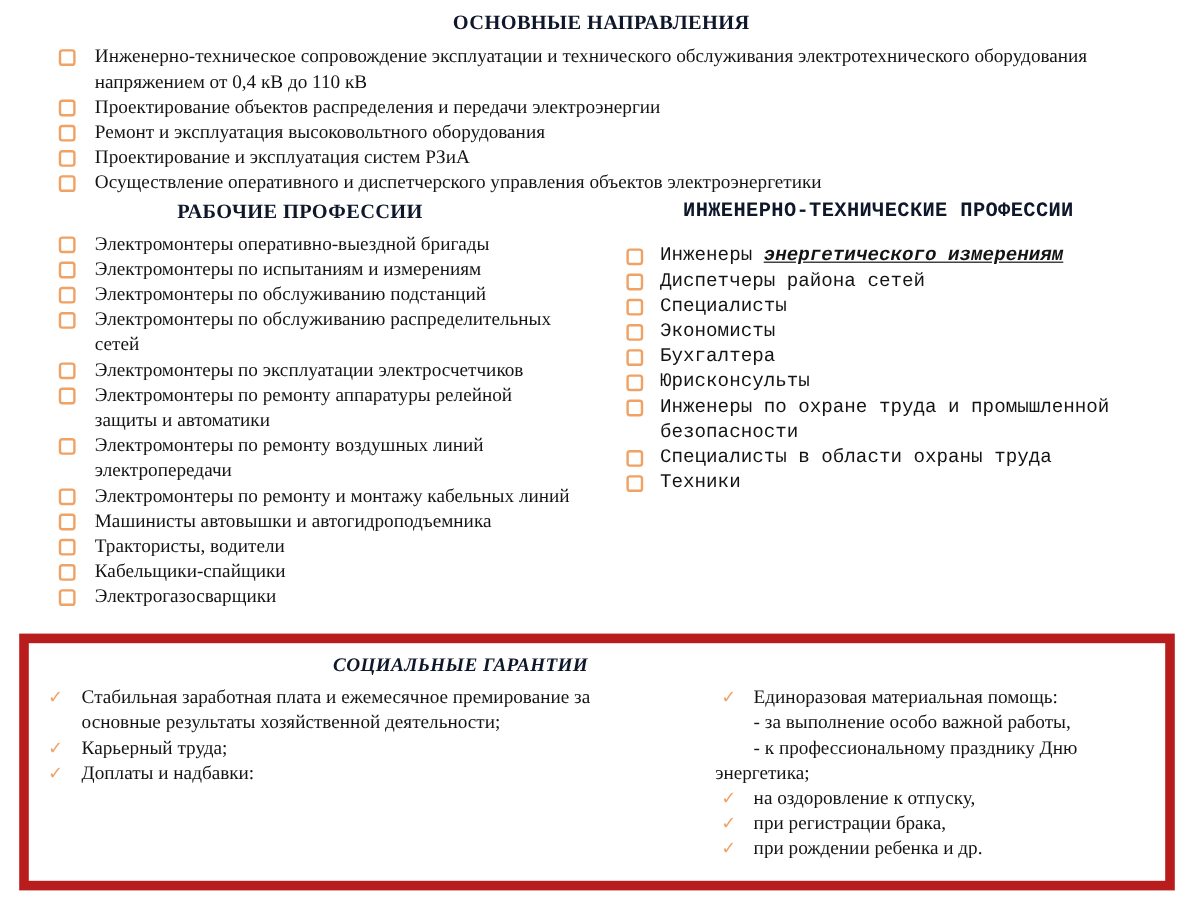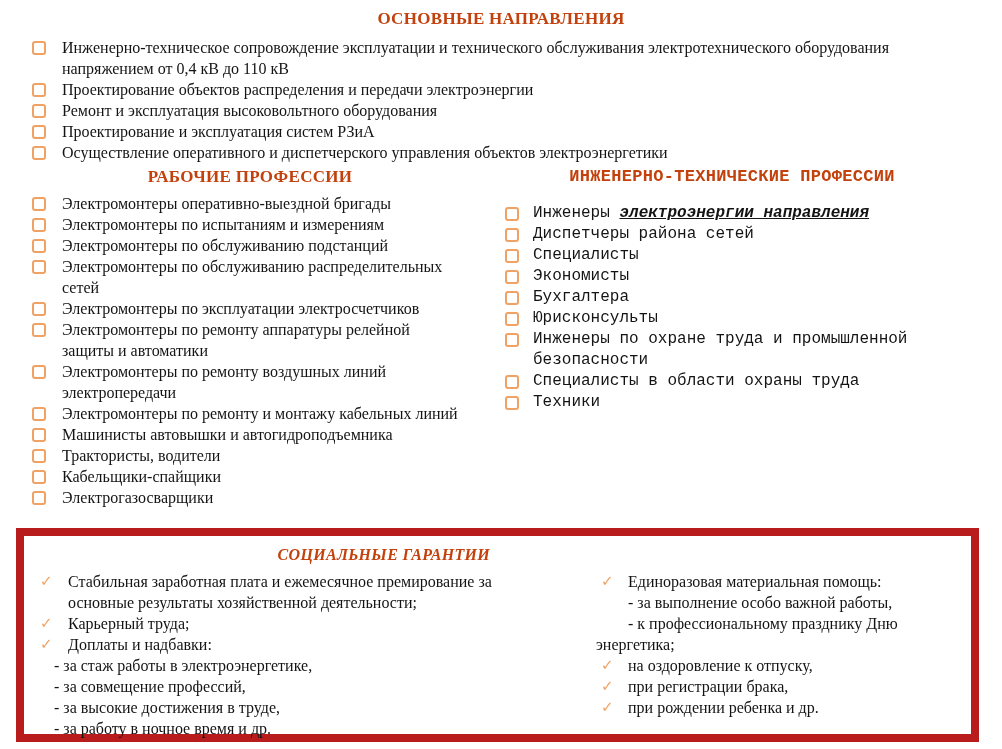--- a/index.html
+++ b/index.html
@@ -2,24 +2,24 @@
 <html><head>
 <meta charset="utf-8">
 <style>
   html,body { margin:0; padding:0; background:#ffffff; }
   .page {
     position:relative; width:1002px; height:749px; background:#ffffff;
     font-family:"Liberation Serif","DejaVu Serif",serif; color:#141414;
     overflow:hidden;
   }
   .sec-title {
-    margin:0; color:#c2410c; font-weight:bold; font-size:17px;
+    margin:0; color:#0f172a; font-weight:bold; font-size:17px;
     text-align:center; letter-spacing:0.3px; line-height:22px;
   }
-  ul.blist { list-style:none; margin:0; padding:0; font-size:16px; line-height:21px; }
+  ul.blist { list-style:none; margin:17px; padding:0; font-size:16px; line-height:21px; }
   ul.blist li { position:relative; margin:0; }
   .txt { white-space:pre-line; }
   
   .sq {
     position:absolute; left:32px; top:4px; width:10px; height:10px;
     border:2px solid #F0A265; border-radius:3px; background:#ffffff;
   }
   
   .top-section { position:absolute; left:0; top:8px; width:1002px; }
   .top-section ul.blist { margin-top:7px; }
@@ -145,21 +145,21 @@
         <span class="txt">Электрогазосварщики</span>
       </li>
     </ul>
   </section>
 
   <section class="col-right">
     <h2 class="sec-title">ИНЖЕНЕРНО-ТЕХНИЧЕСКИЕ ПРОФЕССИИ</h2>
     <ul class="blist">
       <li>
         <span class="sq"></span>
-        <span class="txt">Инженеры </span><span class="em-underline">электроэнергии направления</span>
+        <span class="txt">Инженеры </span><span class="em-underline">энергетического измерениям</span>
       </li>
       <li>
         <span class="sq"></span>
         <span class="txt">Диспетчеры района сетей</span>
       </li>
       <li>
         <span class="sq"></span>
         <span class="txt">Специалисты</span>
       </li>
       <li>
@@ -202,24 +202,20 @@
           </li>
           <li>
             <span class="chk">✓</span>
             <span class="txt">Карьерный труда;</span>
           </li>
           <li>
             <span class="chk">✓</span>
             <span class="txt">Доплаты и надбавки:</span>
           </li>
         </ul>
-        <div class="sublines" style="font-size:16px; line-height:21px;">- за стаж работы в электроэнергетике,
-- за совмещение профессий,
-- за высокие достижения в труде,
-- за работу в ночное время и др.</div>
       </div>
       <div class="social-right">
         <ul class="clist">
           <li>
             <span class="chk">✓</span>
             <span class="txt">Единоразовая материальная помощь:
 - за выполнение особо важной работы,
 - к профессиональному празднику Дню</span>
           </li>
         </ul>

